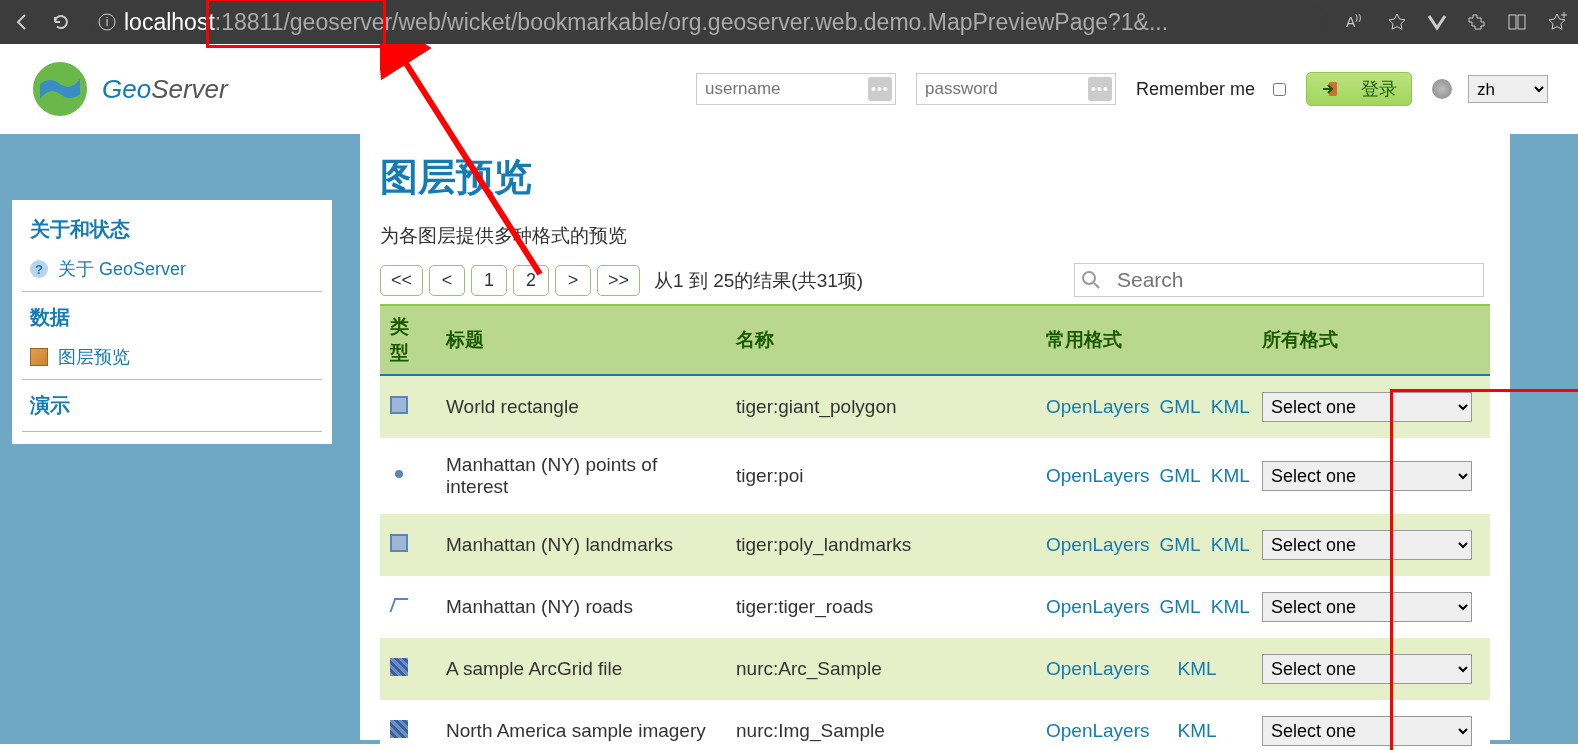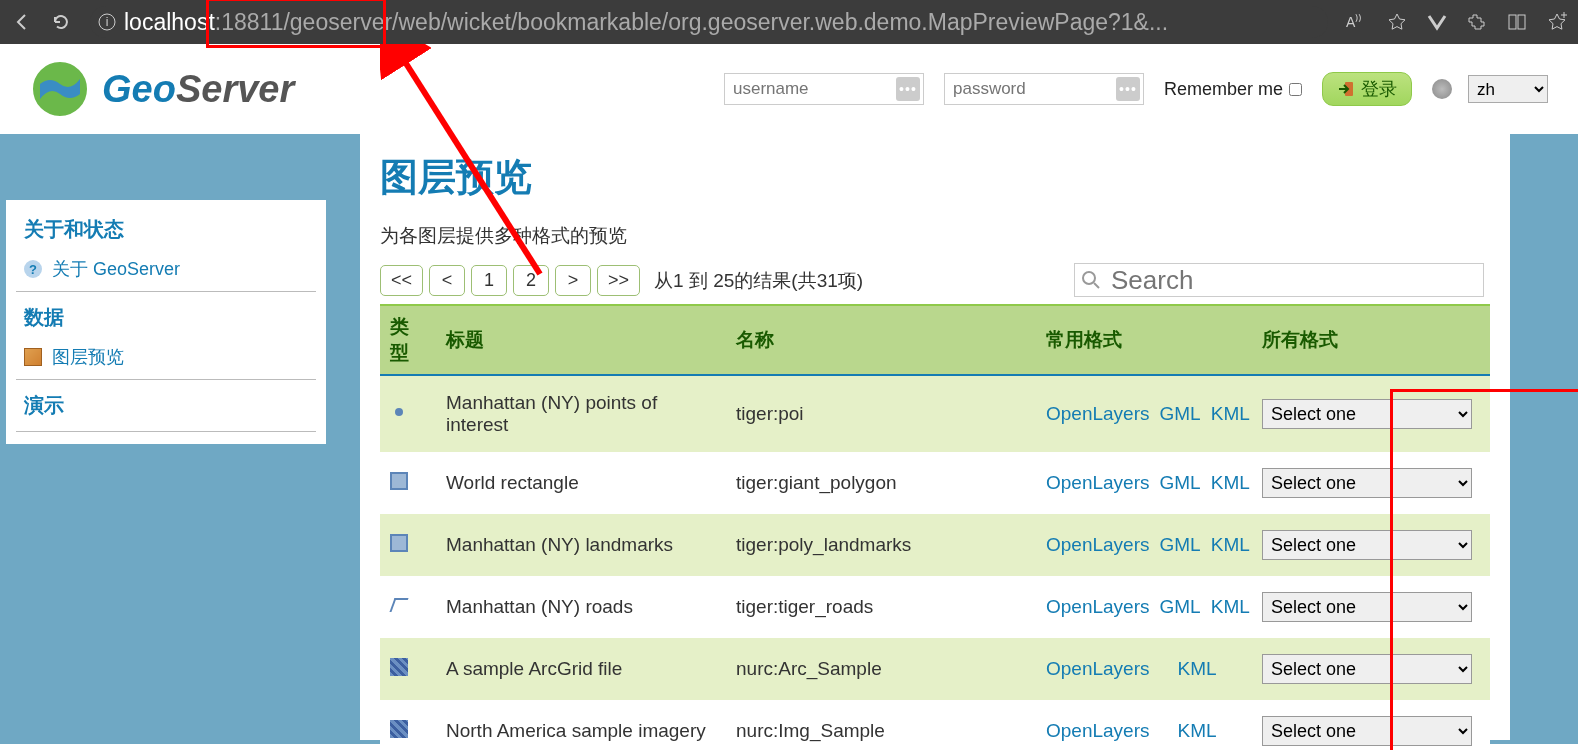--- a/index.html
+++ b/index.html
@@ -8,43 +8,43 @@
 .browser-bar svg{fill:#ccc}
 .bbtn{width:22px;height:22px;display:flex;align-items:center;justify-content:center;cursor:pointer}
 .url-box{flex:1;display:flex;align-items:center;background:#3c3c3c;height:32px;padding:0 8px;border-radius:16px;gap:8px;position:relative}
 .url-text{color:#aaa;font-size:23px;white-space:nowrap;overflow:hidden}
 .url-text .host{color:#fff}
 .red-highlight{position:absolute;border:3px solid red;pointer-events:none}
 .red-arrow{position:absolute;pointer-events:none;z-index:100}
 .top-header{height:90px;background:#fff;display:flex;align-items:center;padding:0 30px;justify-content:space-between}
 .logo{display:flex;align-items:center;gap:12px}
 .logo-svg{width:60px;height:60px}
-.logo-text{font-size:38px;font-weight:bold;font-style:italic;color:#147cb3}
+.logo-text{font-size:26px;font-weight:normal;font-style:italic;color:#147cb3}
 .logo-text .srv{color:#555}
 .header-right{display:flex;align-items:center;gap:20px}
 .cred{position:relative;display:inline-block}
 .cred input{width:200px;height:32px;padding:4px 34px 4px 8px;border:1px solid #ccc;font-size:17px;color:#888}
 .cred-dots{position:absolute;right:4px;top:4px;width:24px;height:24px;background:#ccc;border-radius:3px;display:flex;align-items:center;justify-content:center;color:#fff;font-size:14px;letter-spacing:1px}
-.remember{font-size:18px;color:#222;display:flex;align-items:center;gap:6px}
-.login-btn{background:linear-gradient(#bce27f,#a1d65e);border:1px solid #8fc94a;border-radius:11px;padding:4px 14px;display:flex;align-items:center;gap:6px;font-size:18px;color:#195a00;cursor:pointer}
+.remember{font-size:18px;color:#222;display:flex;align-items:center;gap:18px}
+.login-btn{background:linear-gradient(#bce27f,#a1d65e);border:1px solid #8fc94a;border-radius:5px;padding:4px 14px;display:flex;align-items:center;gap:22px;font-size:18px;color:#195a00;cursor:pointer}
 .lang{display:flex;align-items:center;gap:16px}
 .lang select{width:80px;height:28px;font-size:17px;border:1px solid #aaa;padding:0 4px}
 .content-band{background:#6fa8c4;height:610px;width:100%;position:relative;padding-top:12px}
-.sidebar{position:absolute;left:6px;top:66px;width:320px;background:#fff;padding:8px 0}
+.sidebar{position:absolute;left:12px;top:66px;width:320px;background:#fff;padding:8px 0}
 .sidebar-group-title{color:#147cb3;font-size:20px;font-weight:bold;padding:8px 18px}
 .sidebar-item{display:flex;align-items:center;gap:10px;padding:6px 18px;font-size:18px;color:#147cb3;cursor:pointer}
 .sidebar-divider{border-top:1px solid #bbb;margin:4px 10px}
 .main-panel{position:absolute;left:360px;top:0;width:1150px;height:606px;background:#fff;padding:18px 20px 0}
 .page-title{color:#147cb3;font-size:38px;font-weight:bold;margin-bottom:20px}
 .page-sub{font-size:19px;color:#333;margin-bottom:16px}
 .pager-row{display:flex;align-items:center;gap:6px;margin-bottom:8px;position:relative}
 .pager-btn{border:1px solid #9dbf74;border-radius:5px;background:#fff;padding:4px 10px;font-size:18px;color:#333;cursor:pointer;min-width:36px;text-align:center}
 .pager-text{margin-left:8px;font-size:19px;color:#333}
 .search-box{position:absolute;right:6px;top:-2px;width:410px;height:34px;border:1px solid #ccc;display:flex;align-items:center;padding:0 6px;background:#fff}
-.search-box input{border:none;outline:none;font-size:26px;color:#000000;flex:1;margin-left:10px}
+.search-box input{border:none;outline:none;font-size:21px;color:#000000;flex:1;margin-left:16px}
 table{width:100%;border-collapse:collapse;table-layout:fixed}
 thead{background:#b9d78d}
 th{text-align:left;padding:8px 10px;font-size:19px;color:#195a00;font-weight:bold;border-top:2px solid #8fc94a;border-bottom:2px solid #147cb3}
 tbody tr:nth-child(odd){background:#e5f0c8}
 tbody tr:nth-child(even){background:#fff}
 td{padding:16px 10px;font-size:19px;color:#333;vertical-align:middle}
 td a{color:#147cb3;text-decoration:none;margin-right:10px}
 td select{font-size:18px;width:210px;height:30px;padding:2px 4px;border:1px solid #999}
 .layer-icon{width:18px;height:18px;display:inline-block}
 .poly{background:#9db8d6;border:2px solid #5c85b8}
@@ -204,30 +204,30 @@
           <tr>
         <th>类型</th>
         <th>标题</th>
         <th>名称</th>
         <th>常用格式</th>
         <th>所有格式</th>
       </tr>
         </thead>
       <tbody id="tb">
           <tr>
+            <td><span class="layer-icon poly"></span></td>
+            <td>World rectangle</td>
+            <td>tiger:giant_polygon</td>
+            <td><a href="#">OpenLayers</a><a href="#">GML</a><a href="#">KML</a></td>
+            <td><select><option>Select one</option></select></td>
+          </tr>
+          <tr>
             <td><span class="layer-icon pt"></span></td>
             <td>Manhattan (NY) points of interest</td>
             <td>tiger:poi</td>
-            <td><a href="#">OpenLayers</a><a href="#">GML</a><a href="#">KML</a></td>
-            <td><select><option>Select one</option></select></td>
-          </tr>
-          <tr>
-            <td><span class="layer-icon poly"></span></td>
-            <td>World rectangle</td>
-            <td>tiger:giant_polygon</td>
             <td><a href="#">OpenLayers</a><a href="#">GML</a><a href="#">KML</a></td>
             <td><select><option>Select one</option></select></td>
           </tr>
           <tr>
             <td><span class="layer-icon poly"></span></td>
             <td>Manhattan (NY) landmarks</td>
             <td>tiger:poly_landmarks</td>
             <td><a href="#">OpenLayers</a><a href="#">GML</a><a href="#">KML</a></td>
             <td><select><option>Select one</option></select></td>
           </tr>

